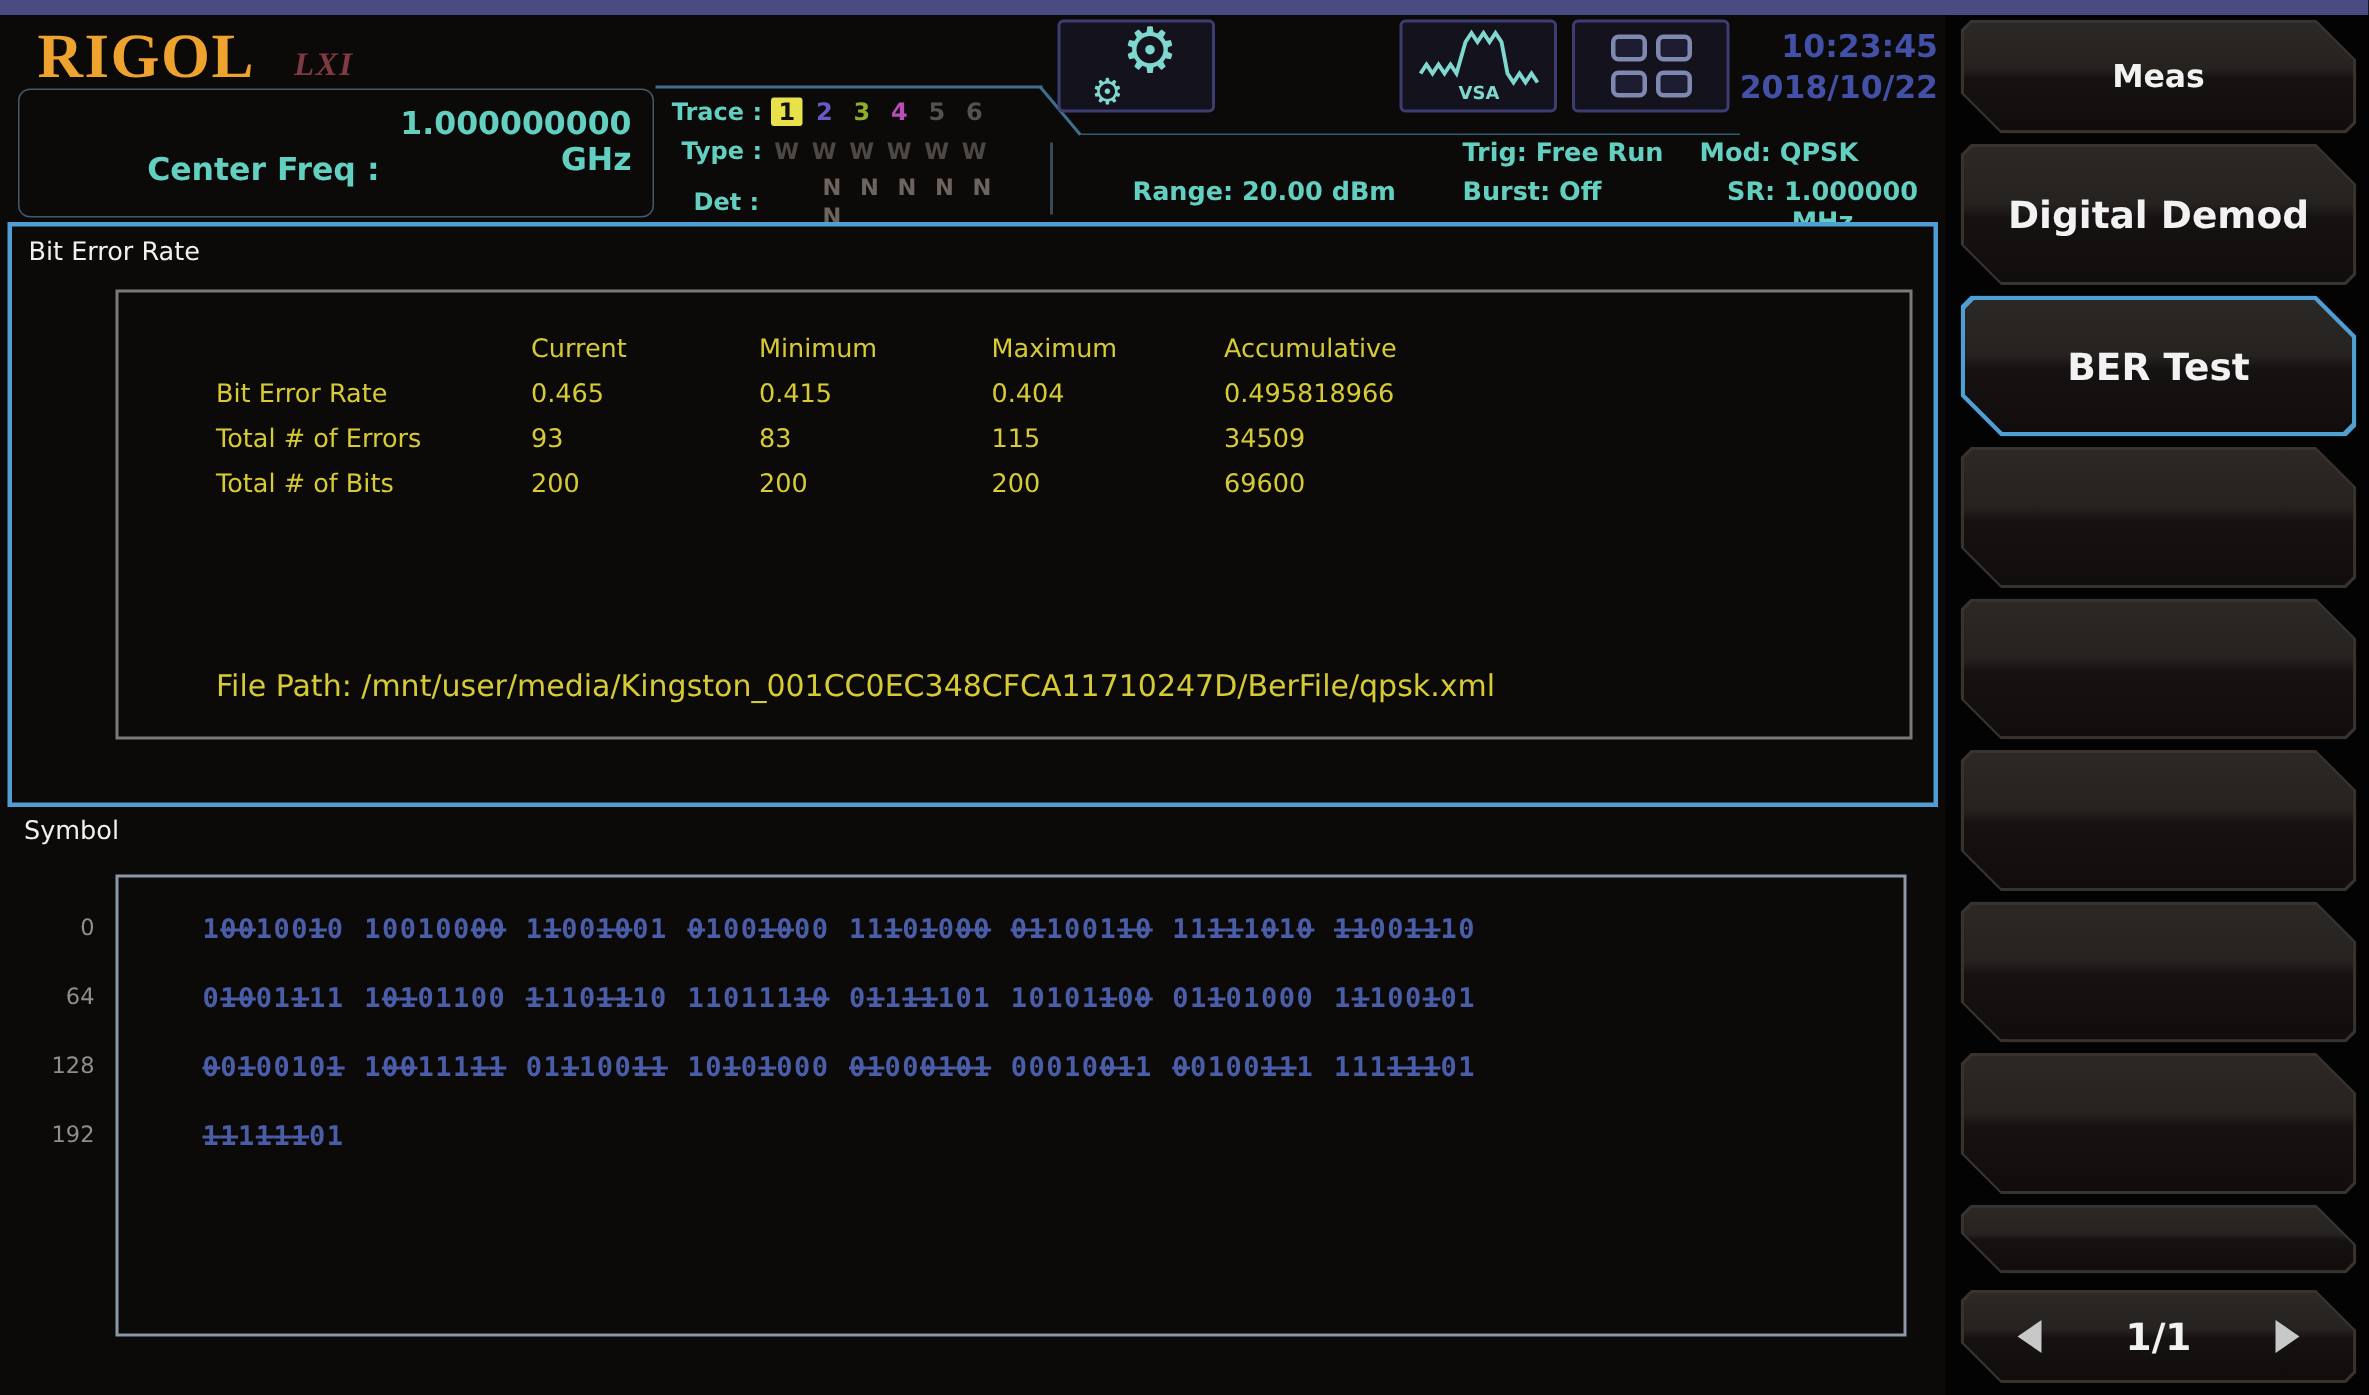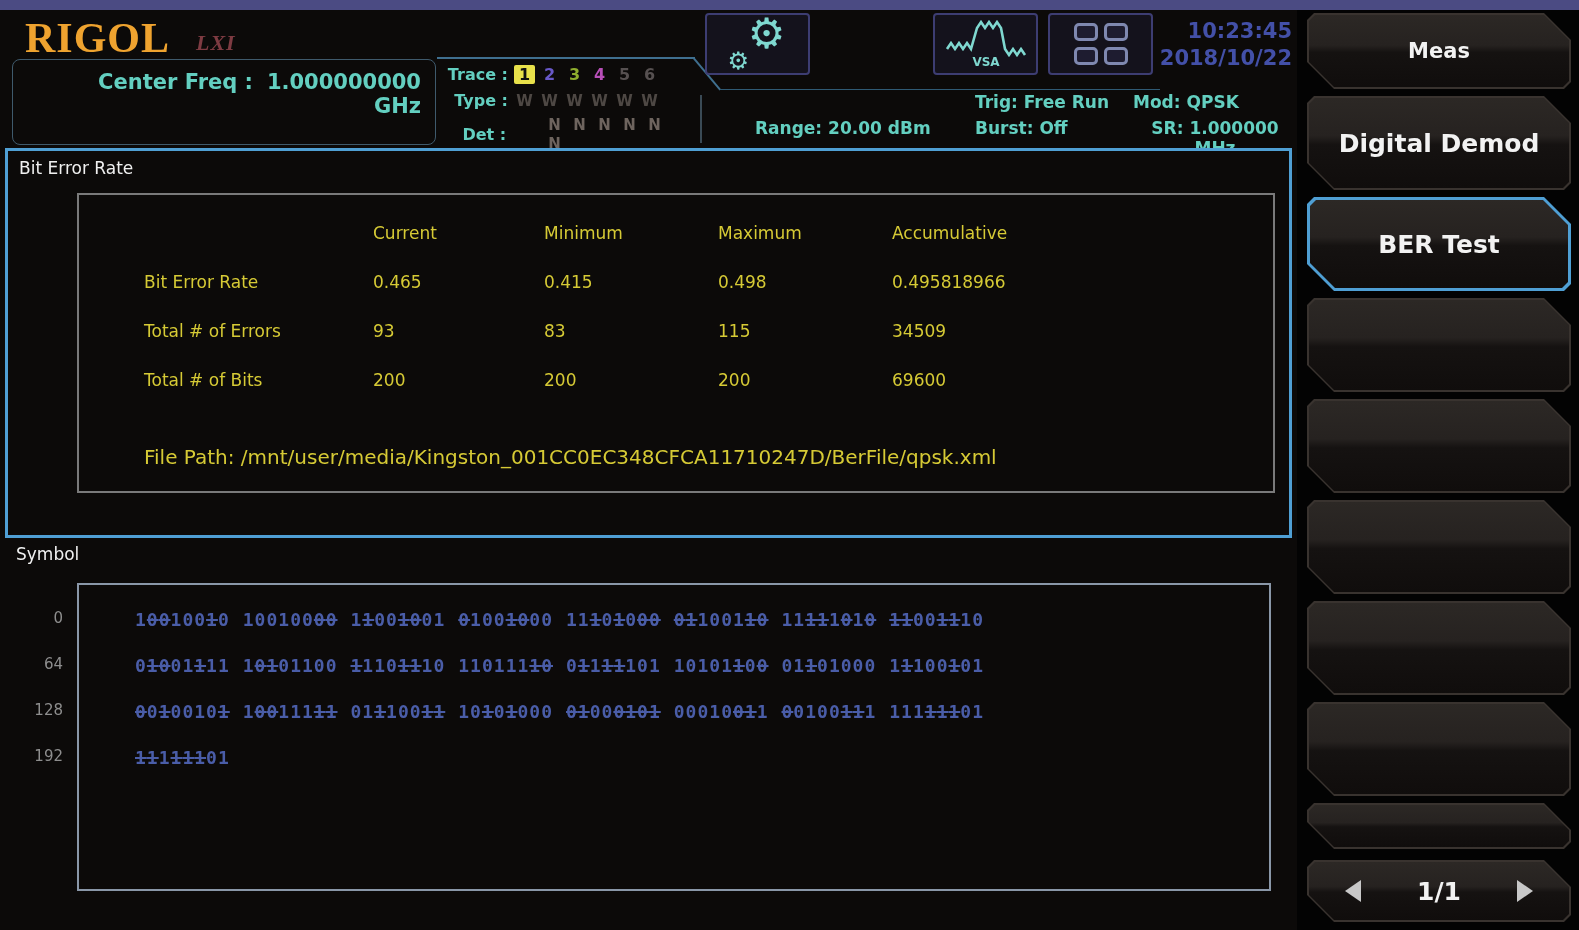--- a/index.html
+++ b/index.html
@@ -13,21 +13,21 @@
   
   .header { position:absolute; left:0; top:10px; width:1297px; height:138px; background:var(--bg,#0c0a09);padding-left:24px; }
   .logo { position:absolute; left:25px; top:4px; font-family:"Liberation Serif", serif;
     font-weight:bold; font-size:42px; letter-spacing:1px; color:#efa32f; }
   .logo-sub { position:absolute; left:196px; top:20px; font-family:"Liberation Serif", serif;
     font-weight:bold; font-style:italic; font-size:22px; color:#7e3b42; letter-spacing:1px; }
 
   .freq-box { position:absolute; left:12px; top:49px; width:424px; height:86px;
     border:1px solid #3f5a6c; border-radius:8px; }
   .freq-row { position:absolute; left:0; width:100%; height:30px; display:flex; }
-  .freq-label { width:240px; text-align:right; color:var(--teal,#63cfc0); font-size:21px; font-weight:600; }
+  .freq-label { width:240px; text-align:right; color:var(--teal,#63cfc0); font-size:21px; font-weight:600;margin-top:31px; }
   .freq-value { flex:1; text-align:right; padding-right:14px; color:var(--teal,#63cfc0); font-size:21px; font-weight:600; }
 
   .trace-block { position:absolute; left:440px; top:52px; width:250px; }
   .trace-row { position:absolute; left:0; width:250px; height:24px; display:flex; align-items:center; }
   .trace-row-label { width:68px; text-align:right; color:var(--teal,#63cfc0); font-size:16px; font-weight:600; margin-right:6px; }
   .tr-num { display:inline-block; width:21px; margin-right:4px; text-align:center;
     font-size:16px; font-weight:bold; border-radius:2px; }
   .tr-letter { display:inline-block; width:21px; margin-right:4px; text-align:center;
     font-size:15px; font-weight:bold; }
   .type-letters .tr-letter { color:#4e4844; }
@@ -55,21 +55,21 @@
   .stat { position:absolute; color:var(--teal,#63cfc0); font-size:17px; font-weight:600;text-align:center; }
 
   
   .ber-panel { position:absolute; left:5px; top:148px; width:1287px; height:390px;
     border:3px solid var(--panel_border,#4f9fd4); background:var(--bg,#0c0a09); }
   .panel-title { position:absolute; left:11px; top:7px; color:var(--white,#f0f0f0); font-size:17px; }
   .ber-inner { position:absolute; left:69px; top:42px; width:1198px; height:300px;
     border:2px solid var(--inner_border,#7a7a7a); }
   .ber-table { position:absolute; left:65px; top:28px; display:grid;
     grid-template-columns:210px 152px 155px 155px 260px; grid-auto-rows:30px;
-    color:var(--yellow,#d6ca35); font-size:17px;gap:19px; }
+    color:var(--yellow,#d6ca35); font-size:17px; }
   .ber-table .cell { white-space:nowrap; }
   .file-path { position:absolute; left:65px; top:250px; color:var(--yellow,#d6ca35); font-size:20px; white-space:nowrap; }
 
   
   .symbol-title { position:absolute; left:16px; top:544px; color:var(--white,#f0f0f0); font-size:17px; }
   .symbol-box { position:absolute; left:77px; top:583px; width:1194px; height:308px;
     border:2px solid var(--box_border,#8a97a8); }
   .sym-idx { position:absolute; left:-62px; width:46px; text-align:right;
     color:var(--dim,#8e8e8e); font-size:15px; }
   .sym-row { position:absolute; left:56px; white-space:nowrap;
@@ -176,21 +176,21 @@
     <div class="ber-inner">
       <div class="ber-table">
           <div class="cell"></div>
           <div class="cell">Current</div>
           <div class="cell">Minimum</div>
           <div class="cell">Maximum</div>
           <div class="cell">Accumulative</div>
           <div class="cell">Bit Error Rate</div>
           <div class="cell">0.465</div>
           <div class="cell">0.415</div>
-          <div class="cell">0.498</div>
+          <div class="cell">0.404</div>
           <div class="cell">0.495818966</div>
           <div class="cell">Total # of Errors</div>
           <div class="cell">93</div>
           <div class="cell">83</div>
           <div class="cell">115</div>
           <div class="cell">34509</div>
           <div class="cell">Total # of Bits</div>
           <div class="cell">200</div>
           <div class="cell">200</div>
           <div class="cell">200</div>

